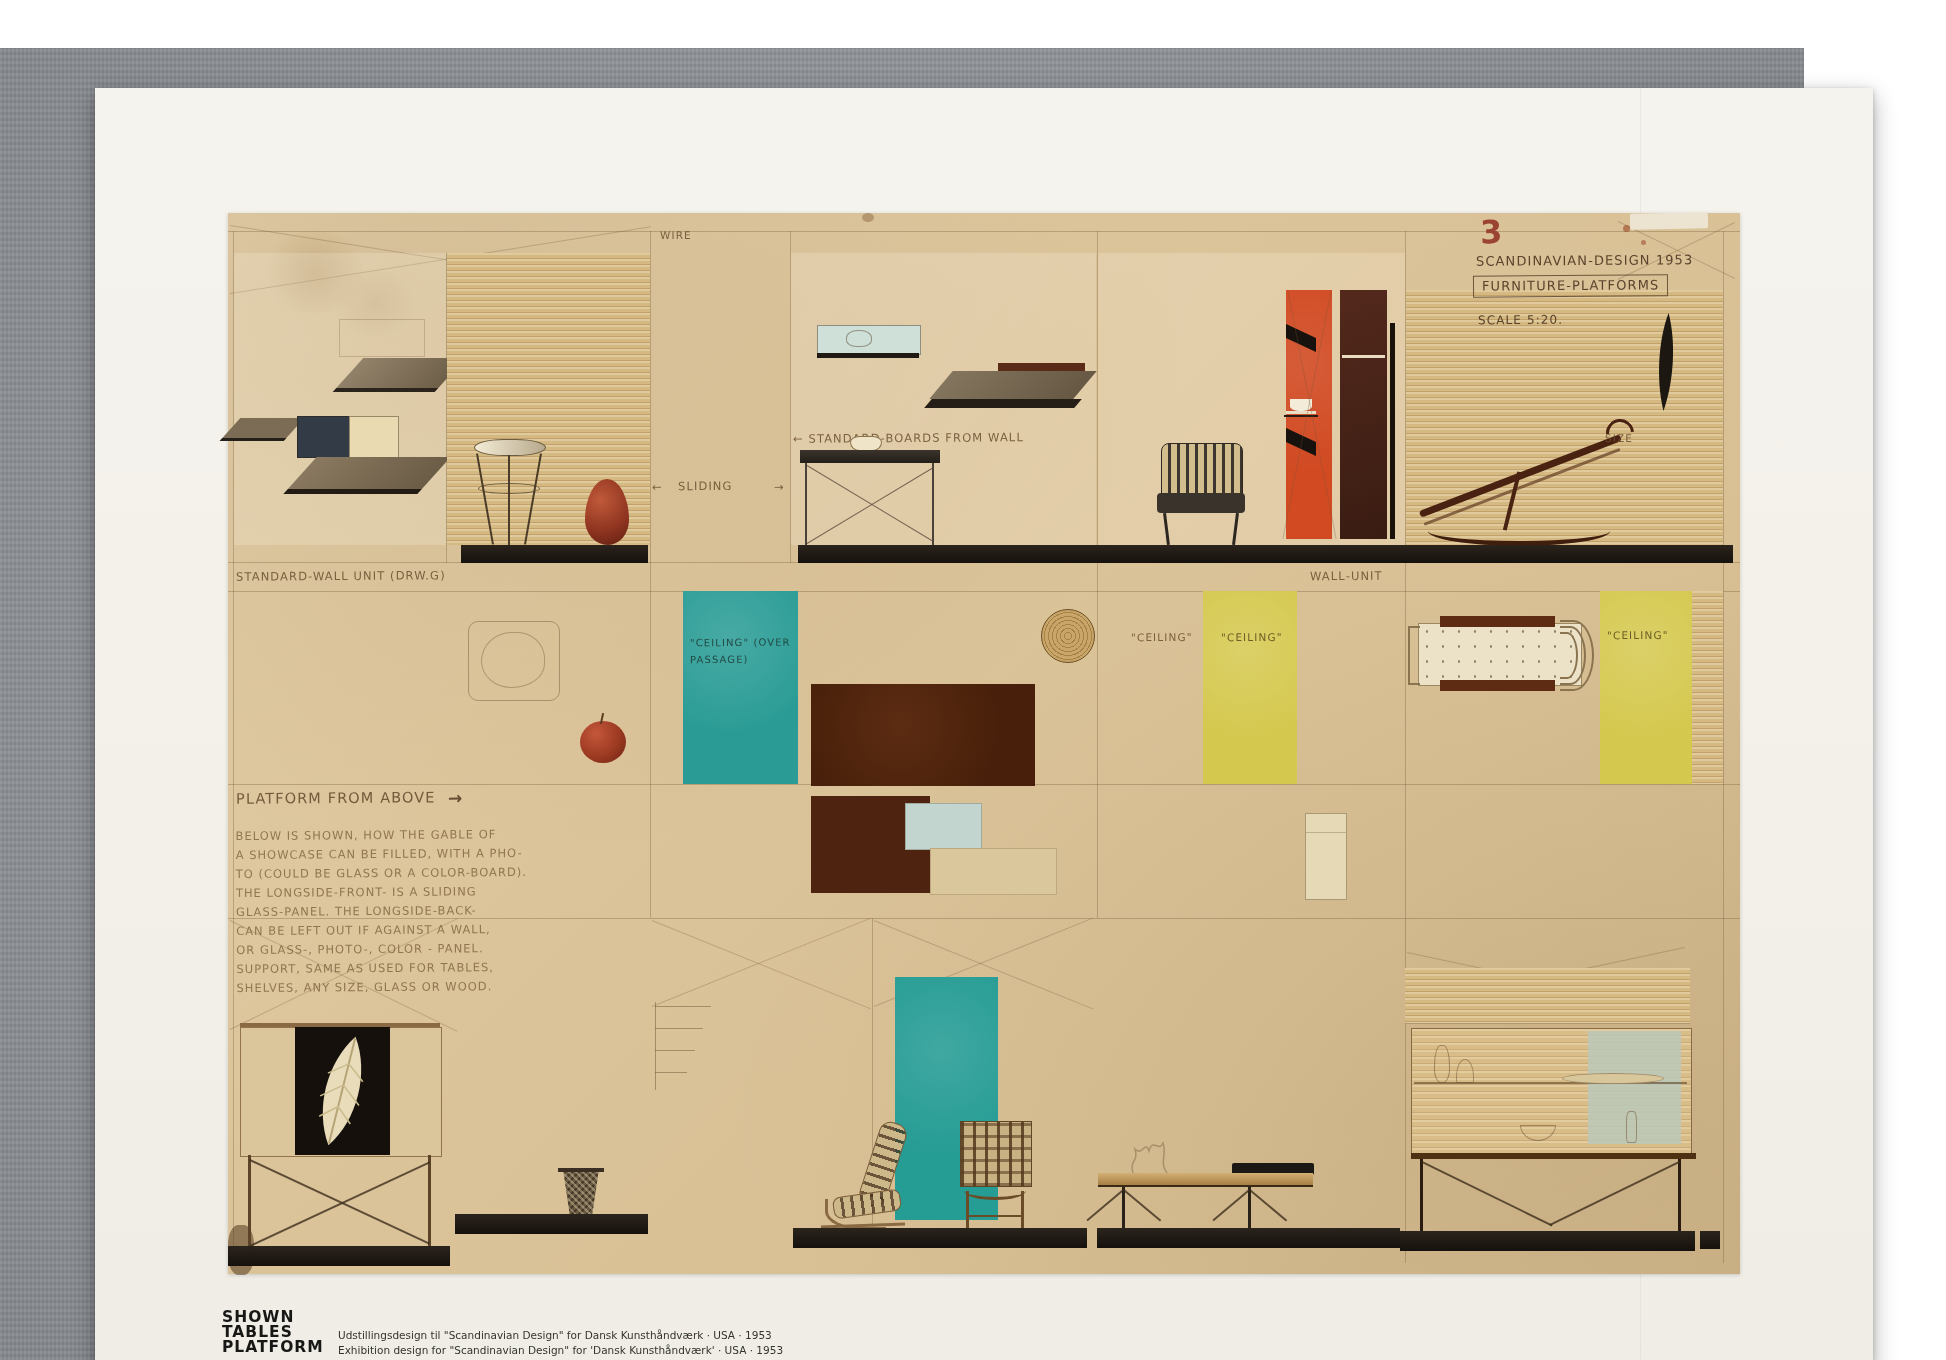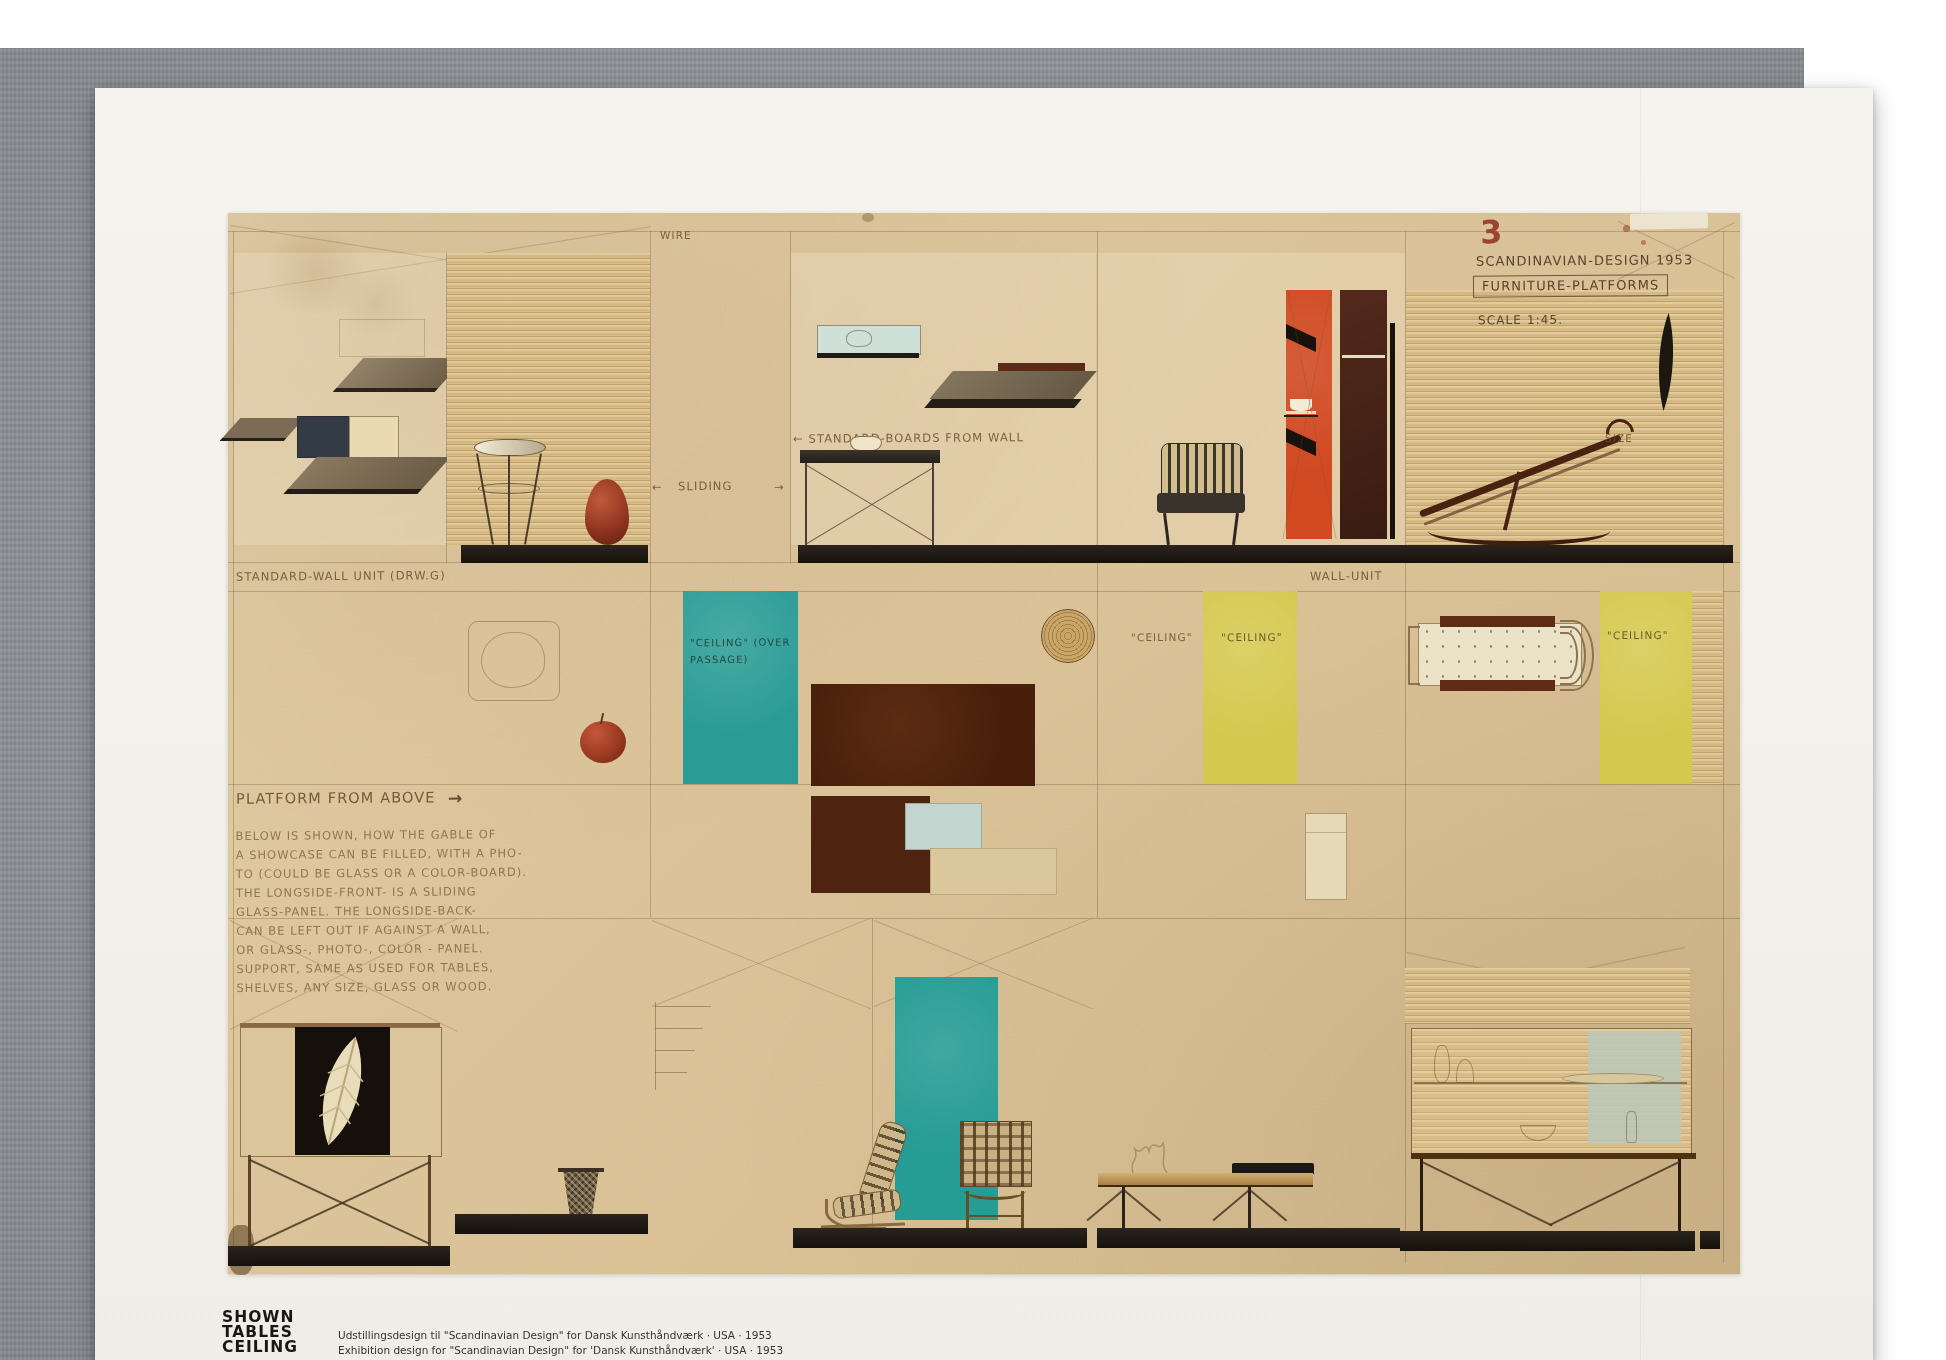--- a/index.html
+++ b/index.html
@@ -150,21 +150,21 @@
     <div class="abs" style="left:1424px;top:100px;width:28px;height:98px;transform:rotate(3deg);">
       <svg width="28" height="98" viewBox="0 0 28 98">
             <path d="M14 0 C23 28 23 68 14 98 C5 68 5 28 14 0 Z" fill="#1c1710"></path>
           </svg>
     </div>
     <span class="lbl" style="left:1377px;top:219px;font-size:10.5px;">SIZE</span>
 
     <span class="abs" style="left:1252px;top:0px;font-size:32px;font-weight:bold;color:#9c4434;transform:rotate(-2deg);">3</span>
     <span class="lbl lbl-dk" style="left:1248px;top:40px;font-size:13px;">SCANDINAVIAN-DESIGN 1953</span>
     <span class="lbl lbl-dk" style="left:1245px;top:62px;font-size:13px;border:1.5px solid rgba(82,60,38,.8);padding:2px 8px 3px 8px;">FURNITURE-PLATFORMS</span>
-    <span class="lbl lbl-dk" style="left:1250px;top:100px;font-size:12px;">SCALE 1:45.</span>
+    <span class="lbl lbl-dk" style="left:1250px;top:100px;font-size:12px;">SCALE 5:20.</span>
 
     <div class="plat" style="left:233px;top:332px;width:187px;"></div>
     <div class="plat" style="left:570px;top:332px;width:299px;"></div>
     <div class="plat" style="left:869px;top:332px;width:312px;"></div>
     <div class="plat" style="left:1181px;top:332px;width:324px;"></div>
     <span class="lbl" style="left:8px;top:356px;">STANDARD-WALL UNIT (DRW.G)</span>
 
     <div class="abs" style="left:240px;top:408px;width:90px;height:78px;border:1.5px solid rgba(110,85,55,.45);border-radius:10px;">
       <div class="abs" style="left:12px;top:10px;width:62px;height:54px;border:1.5px solid rgba(110,85,55,.4);border-radius:50% 45% 55% 50%/55% 50% 45% 50%;"></div>
     </div>
@@ -297,21 +297,21 @@
     <div class="brace" style="left:1194px;top:948px;width:145px;transform:rotate(26deg);height:1.5px;"></div>
     <div class="brace" style="left:1452px;top:948px;width:145px;transform:rotate(154deg);height:1.5px;"></div>
     <div class="plat" style="left:1172px;top:1018px;width:295px;height:20px;"></div>
     <div class="plat" style="left:1472px;top:1018px;width:20px;height:18px;"></div>
 
   </div>
 
   <div id="footer-logo">
     <div>SHOWN</div>
     <div>TABLES</div>
-    <div>CEILING</div>
+    <div>PLATFORM</div>
   </div>
   <div id="footer-caption">
     <div>Udstillingsdesign til "Scandinavian Design" for Dansk Kunsthåndværk  ·  USA  ·  1953</div>
     <div>Exhibition design for "Scandinavian Design" for 'Dansk Kunsthåndværk'  ·  USA  ·  1953</div>
   </div>
 
  </div>
 </div>
 
 </body></html>

